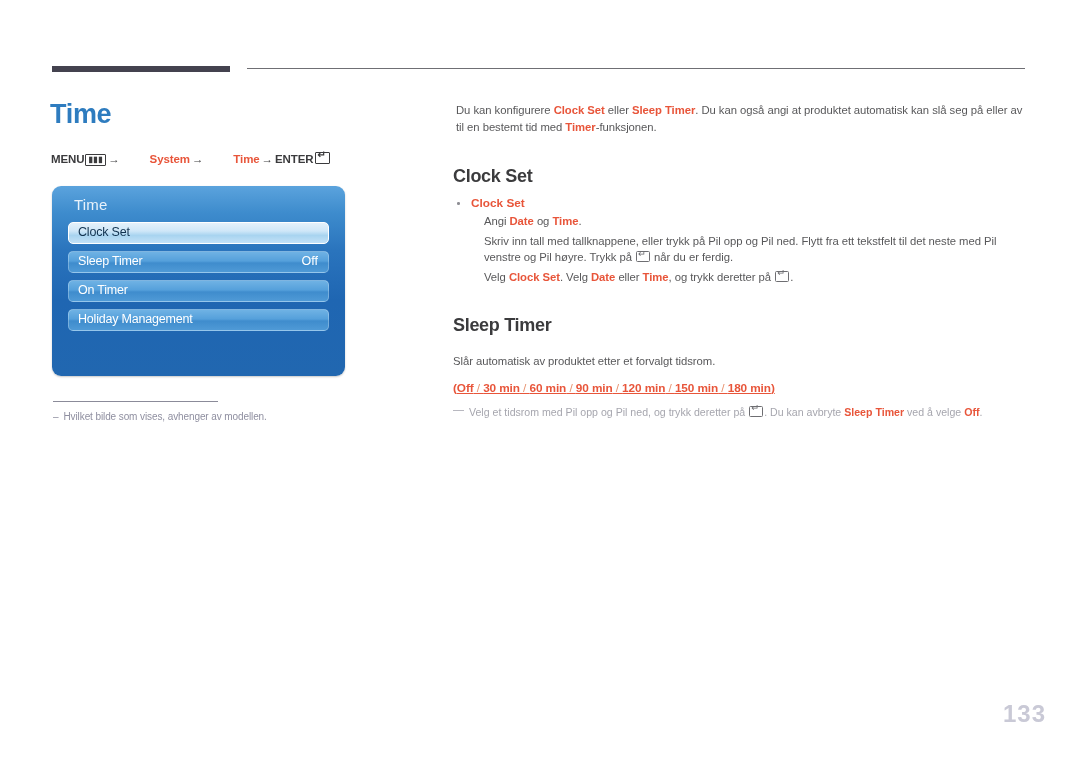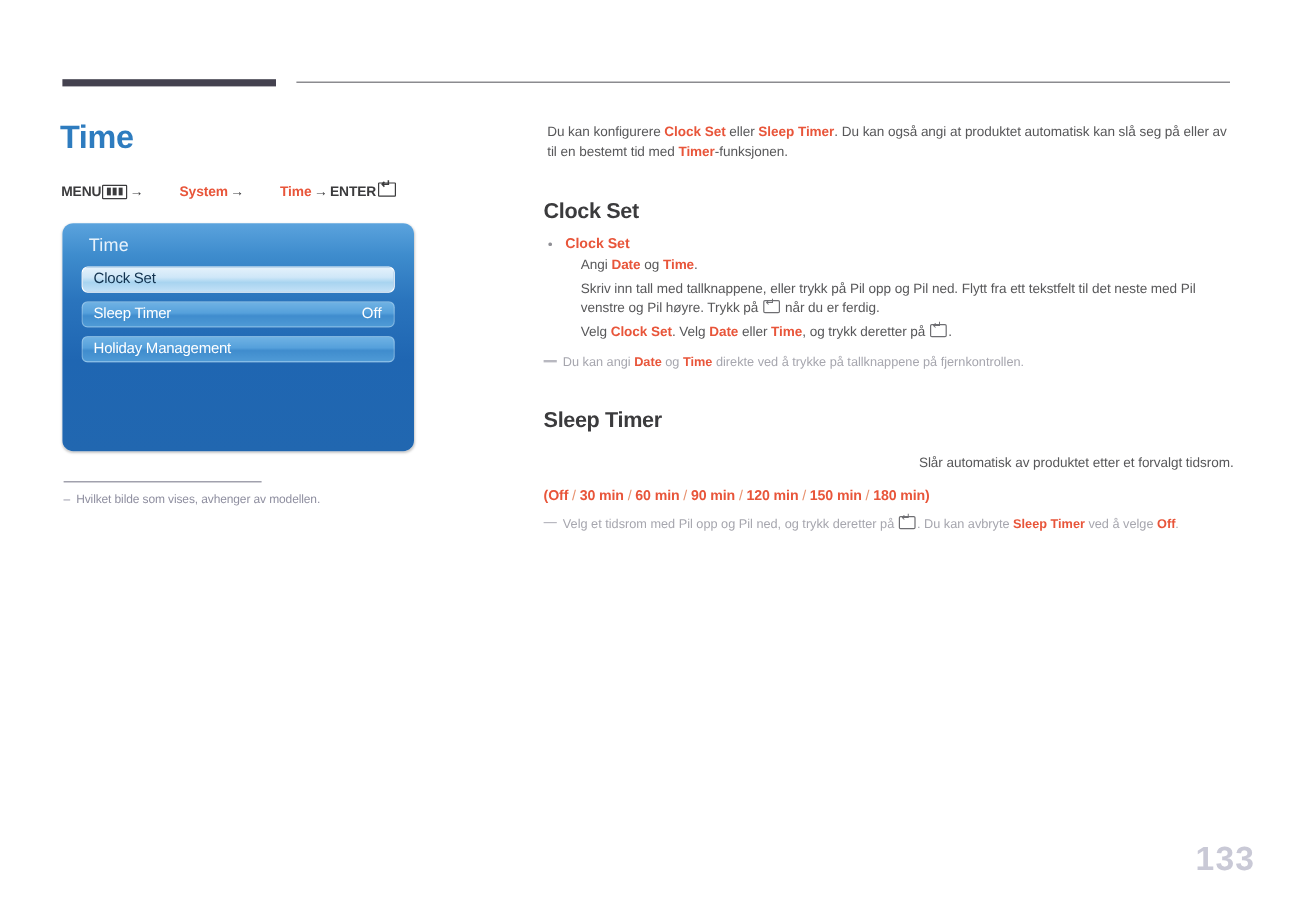--- a/index.html
+++ b/index.html
@@ -220,27 +220,28 @@
     position: absolute;
     left: 0;
     top: 5px;
     width: 11px;
     height: 1.6px;
     background: #b8b8c0;
   }
   .note-line .accent { color: #e8553a; font-weight: bold; }
 
   #sleep-heading { margin-top: 30px; }
-  #sleep-lead { margin-top: 17px; text-align: right; }
+  #sleep-lead { margin-top: 17px; }
   #sleep-options {
     margin-top: 11px;
     font-size: 11.8px;
     font-weight: bold;
     color: #e8553a;
     letter-spacing: -0.1px;
+    text-decoration: underline;
   }
   #sleep-options .sep { font-weight: normal; color: #e8926f; }
 
   .inline-enter {
     display: inline-block;
     border: 1.2px solid #6e6e72;
     border-radius: 1.5px;
     width: 12px;
     height: 9px;
     position: relative;
@@ -255,21 +256,21 @@
     font-size: 9.5px;
     line-height: 9.5px;
     color: #6e6e72;
   }
 
   
   #page-number {
     position: absolute;
     right: 34px;
     top: 700px;
-    font-size: 28px;
+    font-size: 24px;
     font-weight: bold;
     color: #c9c9d6;
     letter-spacing: 1px;
   }
 </style>
 </head>
 <body>
 
 <div id="top-rule-thick"></div>
 <div id="top-rule-thin"></div>
@@ -285,20 +286,24 @@
     <div class="osd-item selected">
       <span class="osd-label">Clock Set</span>
       <span class="osd-value"></span>
     </div>
 
     <div class="osd-item">
       <span class="osd-label">Sleep Timer</span>
       <span class="osd-value">Off</span>
     </div>
 
+    <div class="osd-item">
+      <span class="osd-label">On Timer</span>
+      <span class="osd-value"></span>
+    </div>
 
 
     <div class="osd-item">
       <span class="osd-label">Holiday Management</span>
       <span class="osd-value"></span>
     </div>
 
   </div>
 </div>
 
@@ -319,23 +324,20 @@
 
       <p><span>Angi </span><span class="accent">Date</span><span> og </span><span class="accent">Time</span><span>.</span></p>
 
       <p><span>Skriv inn tall med tallknappene, eller trykk på Pil opp og Pil ned. Flytt fra ett tekstfelt til det neste med Pil venstre og Pil høyre. Trykk på </span><span class="inline-enter"></span><span> når du er ferdig.</span></p>
 
       <p><span>Velg </span><span class="accent">Clock Set</span><span>. Velg </span><span class="accent">Date</span><span> eller </span><span class="accent">Time</span><span>, og trykk deretter på </span><span class="inline-enter"></span><span>.</span></p>
 
     </div>
   </div>
 
-  <div class="note-line">
-    <span class="note-dash"></span><span>Du kan angi </span><span class="accent">Date</span><span> og </span><span class="accent">Time</span><span> direkte ved å trykke på tallknappene på fjernkontrollen.</span>
-  </div>
 
   <div id="sleep-heading" class="h2">Sleep Timer</div>
 
   <p id="sleep-lead" class="body-text">Slår automatisk av produktet etter et forvalgt tidsrom.</p>
 
   <div id="sleep-options"><span>(</span><span>Off</span><span class="sep"> / </span><span>30 min</span><span class="sep"> / </span><span>60 min</span><span class="sep"> / </span><span>90 min</span><span class="sep"> / </span><span>120 min</span><span class="sep"> / </span><span>150 min</span><span class="sep"> / </span><span>180 min</span><span>)</span></div>
 
   <div class="note-line">
     <span class="note-dash"></span><span>Velg et tidsrom med Pil opp og Pil ned, og trykk deretter på </span><span class="inline-enter"></span><span>. Du kan avbryte </span><span class="accent">Sleep Timer</span><span> ved å velge </span><span class="accent">Off</span><span>.</span>
   </div>

